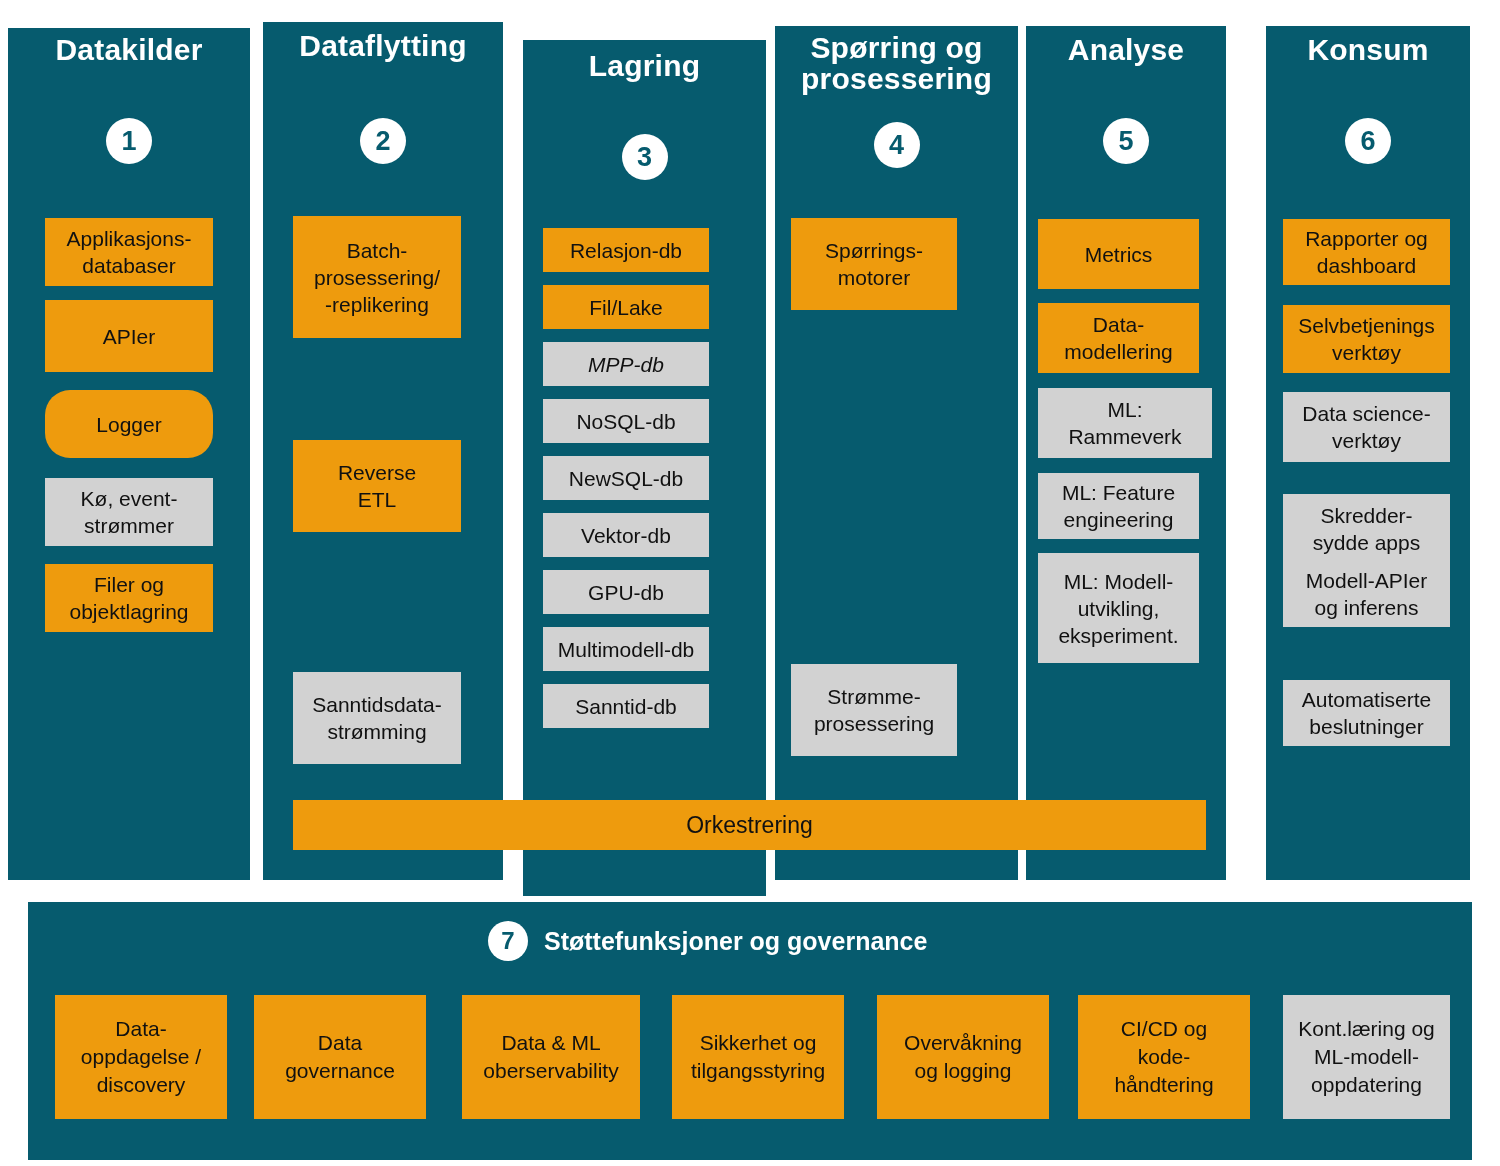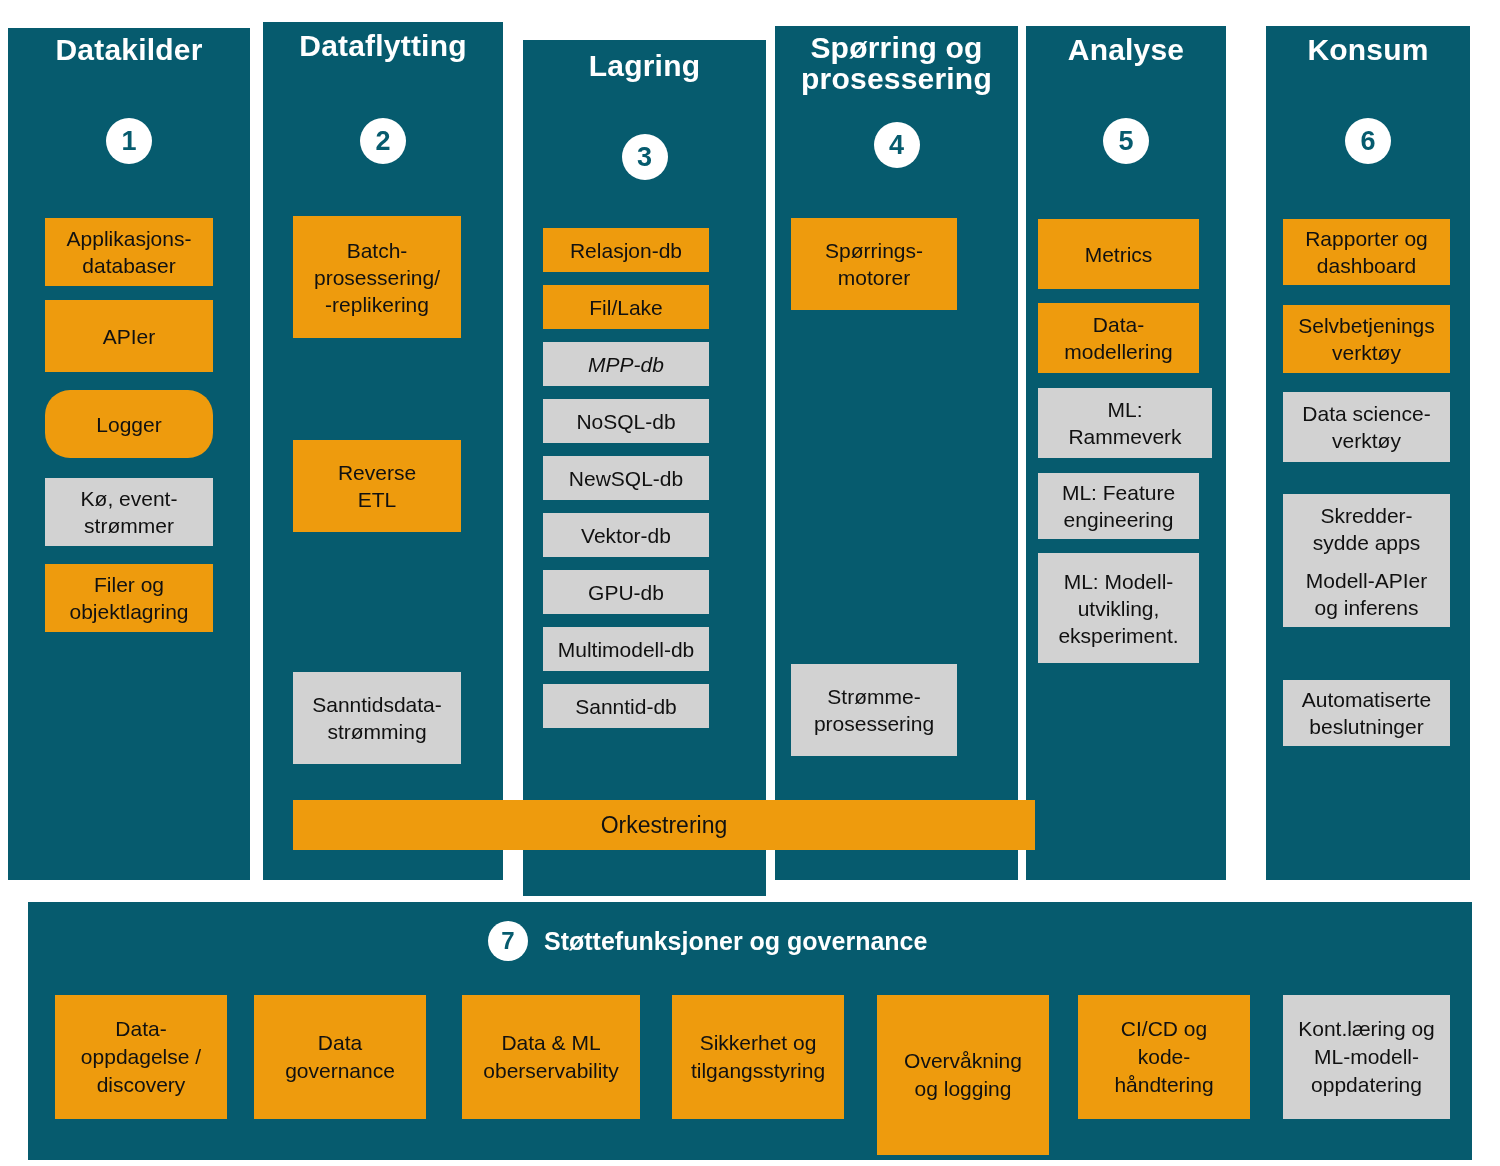--- a/index.html
+++ b/index.html
@@ -230,41 +230,41 @@
       <div class="box gray" style="left: 17px; top: 452px; width: 167px; height: 70px; margin-top: 16px;">
         <span>Skredder-<br>sydde apps</span>
       </div>
       <div class="box gray" style="left: 17px; top: 535px; width: 167px; height: 66px;">
         <span>Modell-APIer<br>og inferens</span>
       </div>
       <div class="box gray" style="left: 17px; top: 622px; width: 167px; height: 66px; margin-top: 32px;">
         <span>Automatiserte<br>beslutninger</span>
       </div>
     </div>
-    <div class="orkestrering" style="left: 293px; top: 800px; width: 742px; height: 50px;">
+    <div class="orkestrering" style="left: 293px; top: 800px; width: 913px; height: 50px;">
       <span>Orkestrering</span>
     </div>
     <div class="support-panel" style="left: 28px; top: 902px; width: 1444px; height: 258px;">
       <div class="support-header" style="left: 460px; top: 18px; height: 42px;">
         <div class="support-num">7</div>
         <div class="support-title">Støttefunksjoner og governance</div>
       </div>
       <div class="support-box orange" style="left: 27px; top: 93px; width: 172px; height: 124px;">
         <span>Data-<br>oppdagelse /<br>discovery</span>
       </div>
       <div class="support-box orange" style="left: 226px; top: 93px; width: 172px; height: 124px;">
         <span>Data<br>governance</span>
       </div>
       <div class="support-box orange" style="left: 434px; top: 93px; width: 178px; height: 124px;">
         <span>Data &amp; ML<br>oberservability</span>
       </div>
       <div class="support-box orange" style="left: 644px; top: 93px; width: 172px; height: 124px;">
         <span>Sikkerhet og<br>tilgangsstyring</span>
       </div>
-      <div class="support-box orange" style="left: 849px; top: 93px; width: 172px; height: 160px;">
+      <div class="support-box orange" style="left: 849px; top: 93px; width: 172px; height: 124px;">
         <span>Overvåkning<br>og logging</span>
       </div>
       <div class="support-box orange" style="left: 1050px; top: 93px; width: 172px; height: 124px;">
         <span>CI/CD og<br>kode-<br>håndtering</span>
       </div>
       <div class="support-box gray" style="left: 1255px; top: 93px; width: 167px; height: 124px;">
         <span>Kont.læring og<br>ML-modell-<br>oppdatering</span>
       </div>
     </div>
   </div>

